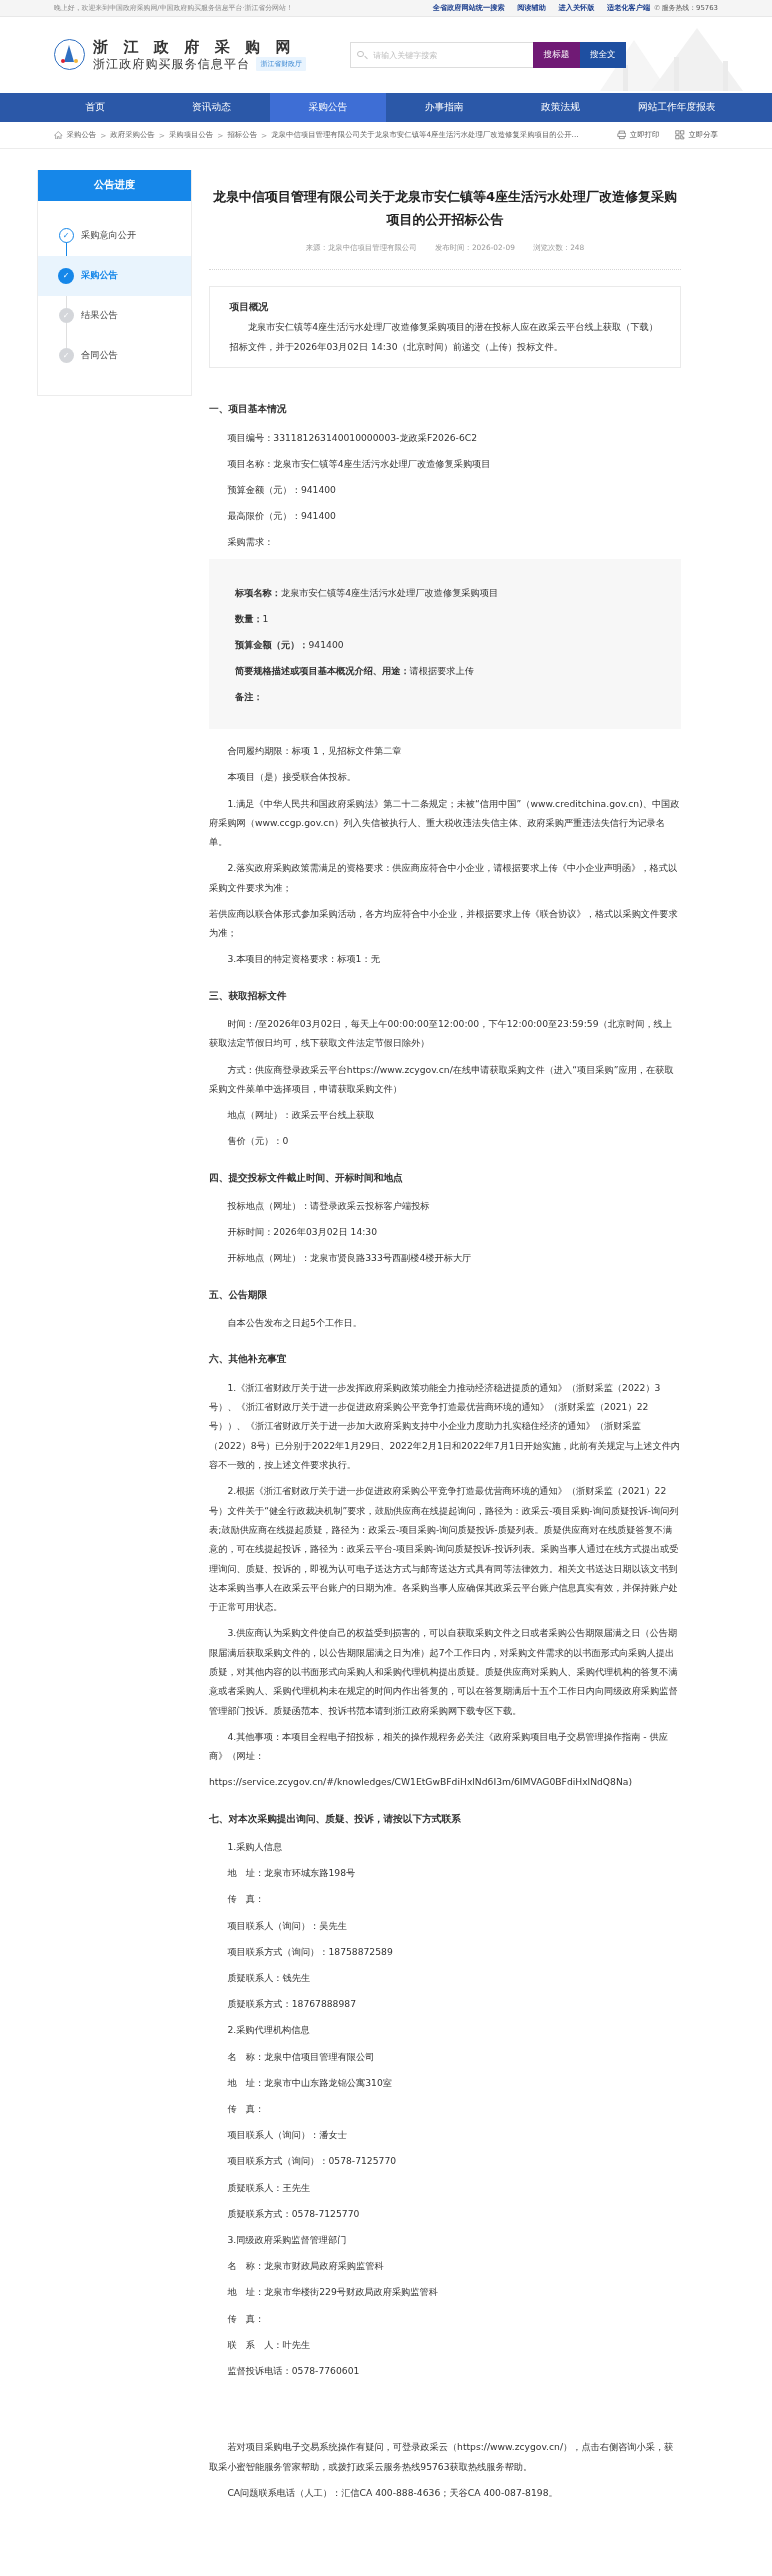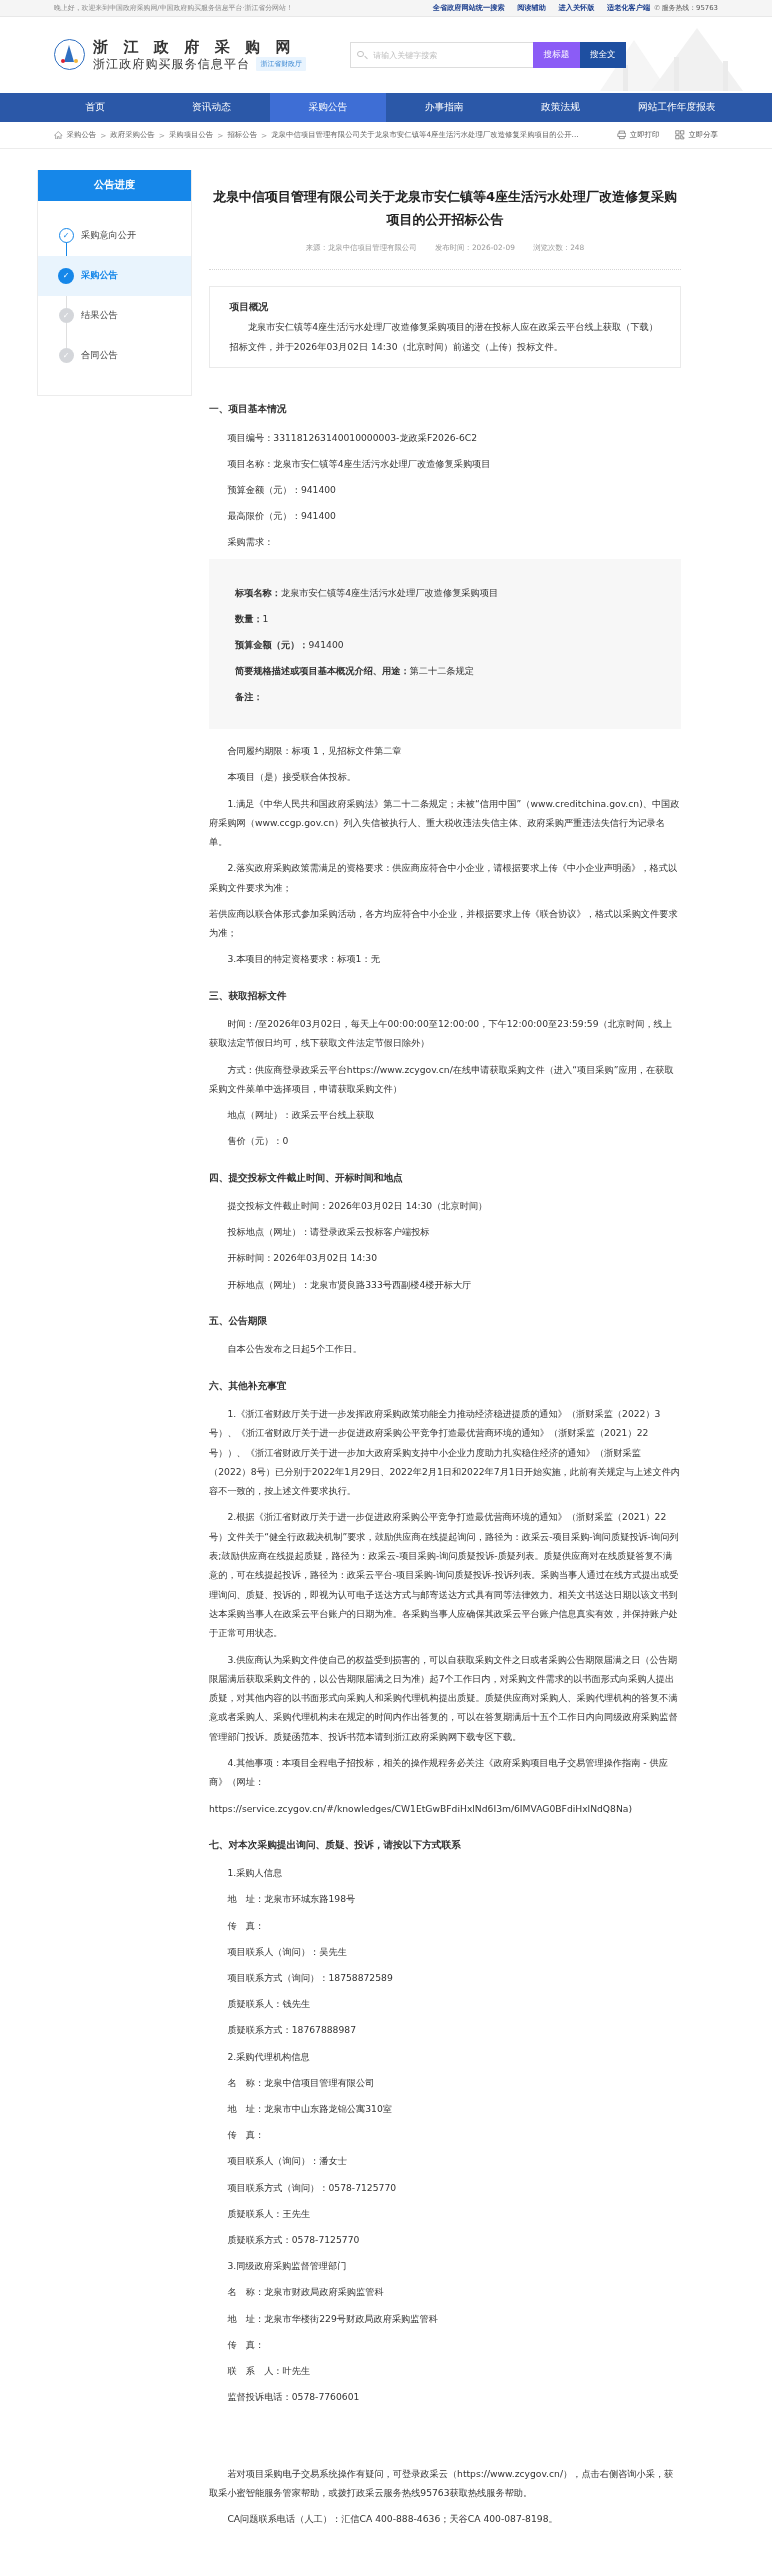--- a/index.html
+++ b/index.html
@@ -28,21 +28,21 @@
   .logo-sub-row { display:flex; align-items:center; }
   .logo-sub { font-size:12px; color:#333; letter-spacing:1.1px; line-height:1.4; }
   .logo-badge { margin-left:5.7px; background:#e9f4fe; color:#3a87d2; font-size:6.9px; padding:1.7px 4.6px; border-radius:1.1px; }
   .search { display:flex; margin-left:auto; margin-right:92px; }
   .search-input { width:183px; height:26px; border:0.6px solid #ddd; border-right:none; padding:0 8px 0 22px; font-size:8px; color:#333; outline:none; background:#fff; }
   .search-input::placeholder { color:#bdbdbd; }
   .search-icon-box { position:relative; }
   .mag { position:absolute; left:6.9px; top:8.6px; width:6.9px; height:6.9px; border:1.1px solid #c3c3c3; border-radius:50%; }
   .mag::after { content:""; position:absolute; left:5.7px; top:5.7px; width:4px; height:1.1px; background:#c3c3c3; transform:rotate(45deg); }
   .btn-search { height:26px; border:none; color:#fff; font-size:8.6px; cursor:pointer; padding:0 10.3px; font-family:inherit; }
-  .btn-title { background:#8b5cf6; }
+  .btn-title { background:#701a75; }
   .btn-full { background:#1e4fa1; }
   .mountains { position:absolute; right:23px; top:11.4px; width:149px; height:63px; opacity:.55; pointer-events:none; }
   .mt { position:absolute; bottom:0; width:0; height:0; border-style:solid; border-color:transparent; }
   .mt1 { left:0; border-width:0 34px 51px 34px; border-bottom-color:#ededed; }
   .mt2 { left:51px; border-width:0 46px 63px 46px; border-bottom-color:#e6e6e6; }
   .pagoda { position:absolute; bottom:0; width:4.6px; height:26px; background:#dcdcdc; }
   .pg1{ left:23px; } .pg2{ left:74px; height:34px; } .pg3{ left:123px; height:30px; }
 
   
   .nav { height:29px; background:#2b58a8; }
@@ -254,38 +254,37 @@
           <p class="p">项目名称：龙泉市安仁镇等4座生活污水处理厂改造修复采购项目</p>
           <p class="p">预算金额（元）：941400</p>
           <p class="p">最高限价（元）：941400</p>
           <p class="p">采购需求：</p>
         </div>
       <div class="lot-box">
 
       <div class="lot-line"><b>标项名称：</b><span>龙泉市安仁镇等4座生活污水处理厂改造修复采购项目</span></div>
           <div class="lot-line"><b>数量：</b><span>1</span></div>
           <div class="lot-line"><b>预算金额（元）：</b><span>941400</span></div>
-          <div class="lot-line"><b>简要规格描述或项目基本概况介绍、用途：</b><span>第二十二条规定</span></div>
+          <div class="lot-line"><b>简要规格描述或项目基本概况介绍、用途：</b><span>请根据要求上传</span></div>
           <div class="lot-line"><b>备注：</b><span></span></div>
         </div>
       <div>
 
       <p class="p">合同履约期限：标项 1，见招标文件第二章</p>
           <p class="p">本项目（是）接受联合体投标。</p>
           <p class="p">1.满足《中华人民共和国政府采购法》第二十二条规定；未被“信用中国”（www.creditchina.gov.cn)、中国政府采购网（www.ccgp.gov.cn）列入失信被执行人、重大税收违法失信主体、政府采购严重违法失信行为记录名单。</p>
           <p class="p">2.落实政府采购政策需满足的资格要求：供应商应符合中小企业，请根据要求上传《中小企业声明函》，格式以采购文件要求为准；</p>
           <p class="p0">若供应商以联合体形式参加采购活动，各方均应符合中小企业，并根据要求上传《联合协议》，格式以采购文件要求为准；</p>
           <p class="p">3.本项目的特定资格要求：标项1：无</p>
           <p class="h">三、获取招标文件</p>
           <p class="p">时间：/至2026年03月02日，每天上午00:00:00至12:00:00，下午12:00:00至23:59:59（北京时间，线上获取法定节假日均可，线下获取文件法定节假日除外）</p>
           <p class="p">方式：供应商登录政采云平台https://www.zcygov.cn/在线申请获取采购文件（进入“项目采购”应用，在获取采购文件菜单中选择项目，申请获取采购文件）</p>
           <p class="p">地点（网址）：政采云平台线上获取</p>
           <p class="p">售价（元）：0</p>
           <p class="h">四、提交投标文件截止时间、开标时间和地点</p>
-          <p class="p">提交投标文件截止时间：2026年03月02日 14:30（北京时间）</p>
           <p class="p">投标地点（网址）：请登录政采云投标客户端投标</p>
           <p class="p">开标时间：2026年03月02日 14:30</p>
           <p class="p">开标地点（网址）：龙泉市贤良路333号西副楼4楼开标大厅</p>
           <p class="h">五、公告期限</p>
           <p class="p">自本公告发布之日起5个工作日。</p>
           <p class="h">六、其他补充事宜</p>
           <p class="p">1.《浙江省财政厅关于进一步发挥政府采购政策功能全力推动经济稳进提质的通知》（浙财采监（2022）3号）、《浙江省财政厅关于进一步促进政府采购公平竞争打造最优营商环境的通知》（浙财采监（2021）22号））、《浙江省财政厅关于进一步加大政府采购支持中小企业力度助力扎实稳住经济的通知》（浙财采监（2022）8号）已分别于2022年1月29日、2022年2月1日和2022年7月1日开始实施，此前有关规定与上述文件内容不一致的，按上述文件要求执行。</p>
           <p class="p">2.根据《浙江省财政厅关于进一步促进政府采购公平竞争打造最优营商环境的通知》（浙财采监（2021）22号）文件关于“健全行政裁决机制”要求，鼓励供应商在线提起询问，路径为：政采云-项目采购-询问质疑投诉-询问列表;鼓励供应商在线提起质疑，路径为：政采云-项目采购-询问质疑投诉-质疑列表。质疑供应商对在线质疑答复不满意的，可在线提起投诉，路径为：政采云平台-项目采购-询问质疑投诉-投诉列表。采购当事人通过在线方式提出或受理询问、质疑、投诉的，即视为认可电子送达方式与邮寄送达方式具有同等法律效力。相关文书送达日期以该文书到达本采购当事人在政采云平台账户的日期为准。各采购当事人应确保其政采云平台账户信息真实有效，并保持账户处于正常可用状态。</p>
           <p class="p">3.供应商认为采购文件使自己的权益受到损害的，可以自获取采购文件之日或者采购公告期限届满之日（公告期限届满后获取采购文件的，以公告期限届满之日为准）起7个工作日内，对采购文件需求的以书面形式向采购人提出质疑，对其他内容的以书面形式向采购人和采购代理机构提出质疑。质疑供应商对采购人、采购代理机构的答复不满意或者采购人、采购代理机构未在规定的时间内作出答复的，可以在答复期满后十五个工作日内向同级政府采购监督管理部门投诉。质疑函范本、投诉书范本请到浙江政府采购网下载专区下载。</p>
           <p class="p">4.其他事项：本项目全程电子招投标，相关的操作规程务必关注《政府采购项目电子交易管理操作指南 - 供应商》（网址：</p>

